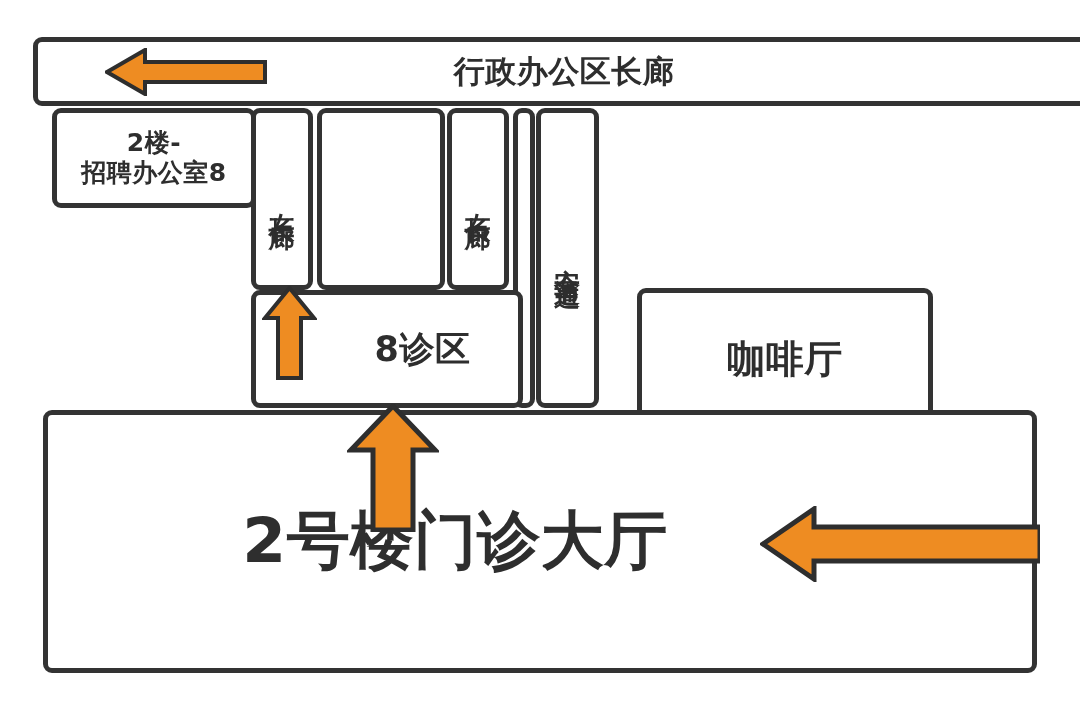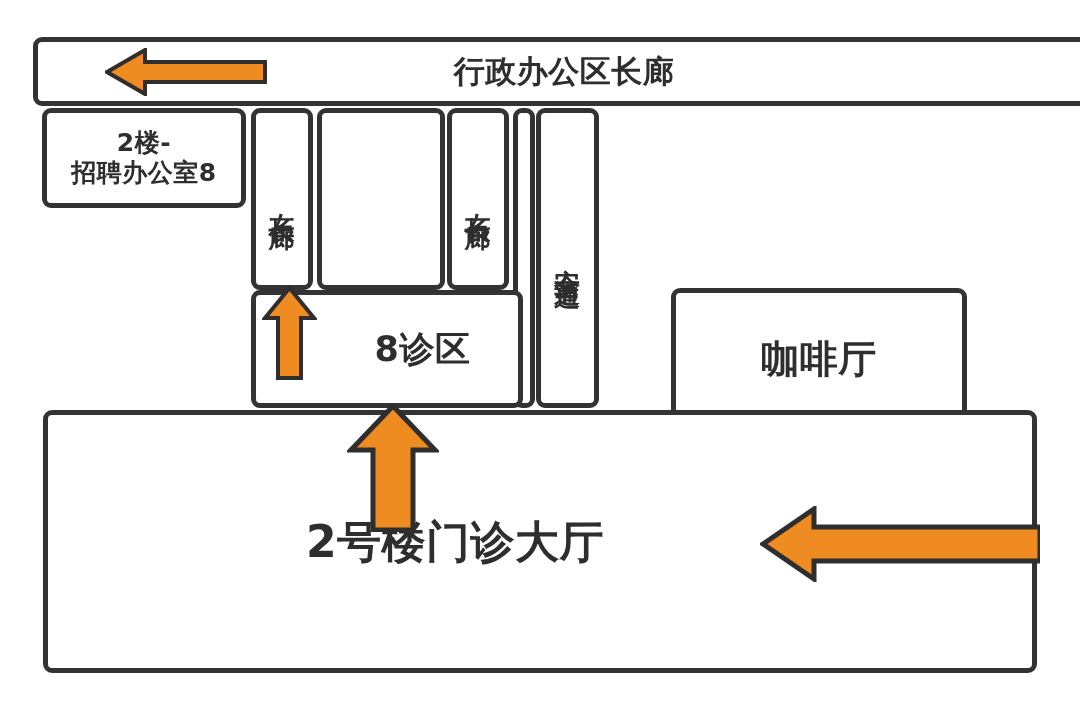--- a/index.html
+++ b/index.html
@@ -40,44 +40,44 @@
     writing-mode: vertical-rl;
     text-orientation: upright;
     letter-spacing: 5px;
     line-height: 1;
   }
 
   
   #room-admin-corridor { left: 33px;  top: 37px;  width: 1062px; height: 69px; z-index: 3; }
   #room-admin-corridor .room-label { font-size: 31px; }
 
-  #room-recruit-office { left: 42px;  top: 108px; width: 204px; height: 100px; z-index: 3; }
+  #room-recruit-office { left: 52px;  top: 108px; width: 204px; height: 100px; z-index: 3; }
   #room-recruit-office .room-label { font-size: 25px; }
 
   #room-left-corridor  { left: 251px; top: 108px; width: 62px;  height: 182px; z-index: 4; }
   #room-left-corridor .room-label { font-size: 26px; }
 
   #room-middle-empty   { left: 317px; top: 108px; width: 128px; height: 182px; z-index: 3; }
 
   #room-right-corridor { left: 447px; top: 108px; width: 62px;  height: 182px; z-index: 3; }
   #room-right-corridor .room-label { font-size: 26px; }
 
   #room-safety-gap     { left: 513px; top: 108px; width: 22px;  height: 300px; z-index: 2; }
 
   #room-safety-passage { left: 536px; top: 108px; width: 63px;  height: 300px; z-index: 3; }
   #room-safety-passage .room-label { font-size: 26px; }
 
   #room-clinic-8       { left: 251px; top: 290px; width: 272px; height: 118px; z-index: 3; }
   #room-clinic-8 .room-label { font-size: 35px; margin-left: 71px; }
 
-  #room-cafe           { left: 637px; top: 288px; width: 296px; height: 142px; z-index: 3; margin-left: 34px; }
+  #room-cafe           { left: 637px; top: 288px; width: 296px; height: 142px; z-index: 3; }
   #room-cafe .room-label { font-size: 38px; }
 
   #room-main-hall      { left: 43px;  top: 410px; width: 994px; height: 263px; z-index: 3; }
-  #room-main-hall .room-label { font-size: 44px; margin-right: 170px; }
+  #room-main-hall .room-label { font-size: 63px; margin-right: 170px; }
 
   
   .arrow {
     position: absolute;
     z-index: 9;
   }
   .arrow svg { display: block; }
   #arrow-corridor-left { left: 105px; top: 48px;  width: 162px; height: 48px; }
   #arrow-clinic-up     { left: 262px; top: 286px; width: 55px;  height: 94px; }
   #arrow-hall-up       { left: 347px; top: 404px; width: 92px;  height: 128px; }

